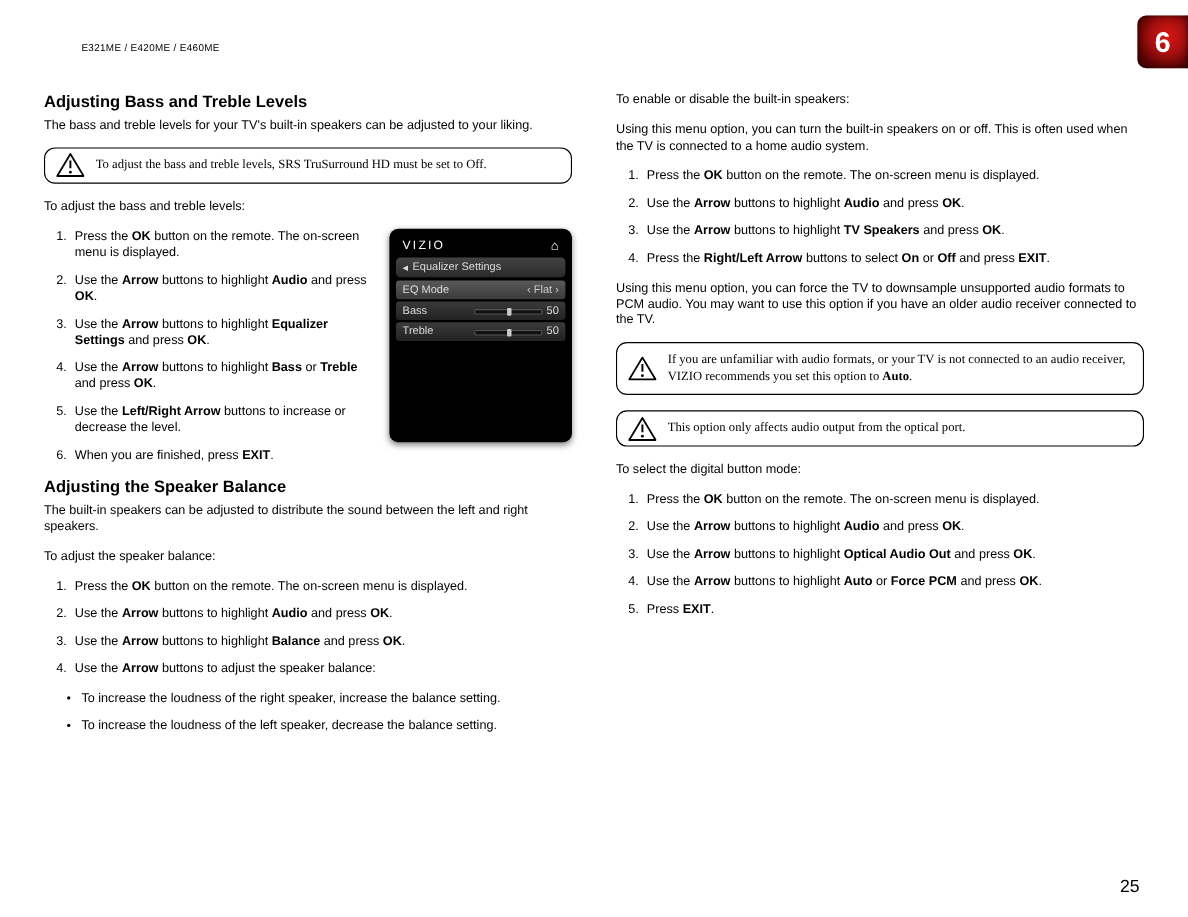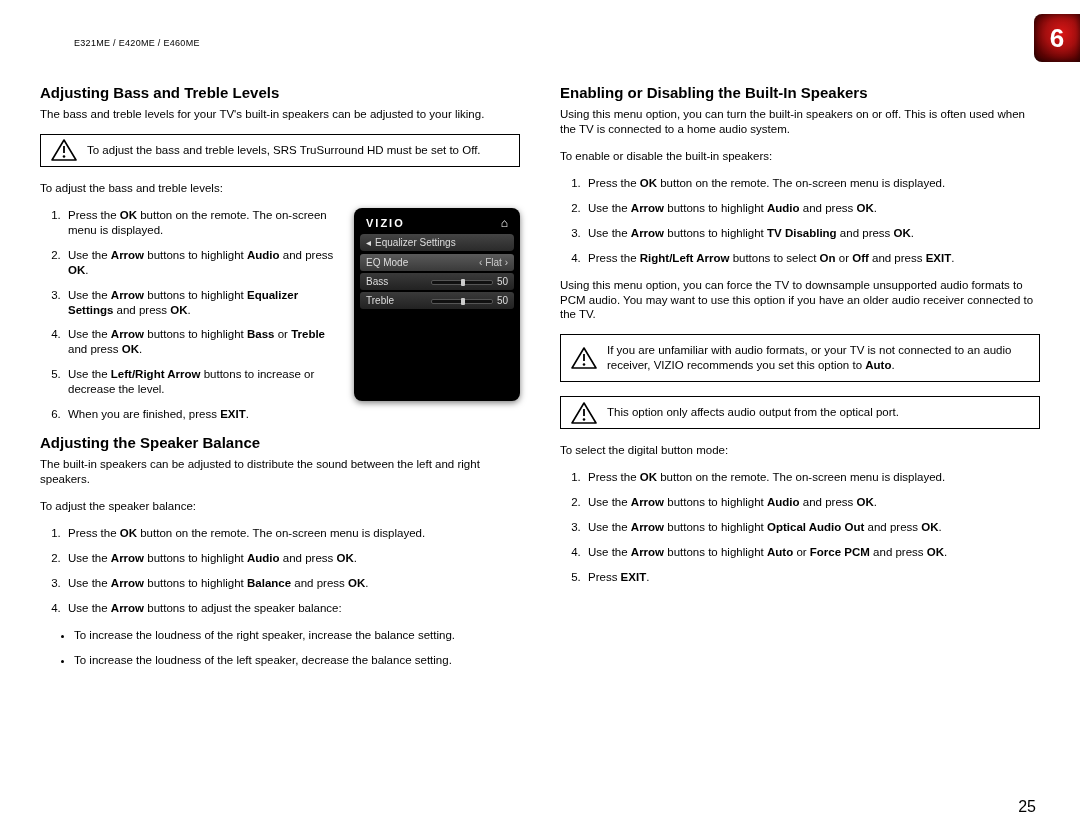--- a/index.html
+++ b/index.html
@@ -69,25 +69,26 @@
     list-style: disc;
     margin: 0 0 12px 0;
     padding-left: 34px;
   }
   ul.bullets li {
     margin-bottom: 10px;
     line-height: 1.3;
   }
   .callout {
     border: 1.5px solid #000;
-    border-radius: 0;
+    border-radius: 10px;
     padding: 8px 10px 8px 46px;
     margin: 10px 0 14px 0;
     position: relative;
     line-height: 1.3;
+    font-family: Liberation Serif, serif;
   }
   .callout .warn-icon {
     position: absolute;
     left: 10px;
     top: 50%;
     transform: translateY(-50%);
   }
   .warn-icon svg { display: block; }
 
   .left-split {
@@ -105,21 +106,21 @@
     color: #ddd;
     font-size: 10px;
     box-shadow: 0 2px 6px rgba(0,0,0,0.5);
     box-sizing: border-box;
   }
   .tv-top {
     display: flex;
     justify-content: space-between;
     align-items: center;
     padding: 2px 6px 4px 6px;
-    font-weight: bold;
+    font-weight: normal;
     letter-spacing: 2px;
     font-size: 11px;
     color: #fff;
   }
   .tv-top .home { font-size: 12px; letter-spacing: 0; }
   .tv-title {
     background: linear-gradient(#444,#2a2a2a);
     border-radius: 4px;
     padding: 3px 6px;
     margin-bottom: 3px;
@@ -244,27 +245,26 @@
       <li>Use the <b>Arrow</b> buttons to highlight <b>Balance</b> and press <b>OK</b>.</li>
       <li>Use the <b>Arrow</b> buttons to adjust the speaker balance:</li>
     </ol>
     <ul class="bullets">
       <li>To increase the loudness of the right speaker, increase the balance setting.</li>
       <li>To increase the loudness of the left speaker, decrease the balance setting.</li>
     </ul>
   </div>
 
   <div class="col">
-    <h3>Enabling or Disabling the Built-In Speakers</h3>
+    <p>To enable or disable the built-in speakers:</p>
     <p>Using this menu option, you can turn the built-in speakers on or off. This is often used when the TV is connected to a home audio system.</p>
-    <p>To enable or disable the built-in speakers:</p>
     <ol>
       <li>Press the <b>OK</b> button on the remote. The on-screen menu is displayed.</li>
       <li>Use the <b>Arrow</b> buttons to highlight <b>Audio</b> and press <b>OK</b>.</li>
-      <li>Use the <b>Arrow</b> buttons to highlight <b>TV Disabling</b> and press <b>OK</b>.</li>
+      <li>Use the <b>Arrow</b> buttons to highlight <b>TV Speakers</b> and press <b>OK</b>.</li>
       <li>Press the <b>Right/Left Arrow</b> buttons to select <b>On</b> or <b>Off</b> and press <b>EXIT</b>.</li>
     </ol>
 
     <p>Using this menu option, you can force the TV to downsample unsupported audio formats to PCM audio. You may want to use this option if you have an older audio receiver connected to the TV.</p>
 
     <div class="callout">
       <span class="warn-icon">
         <svg width="26" height="22" viewBox="0 0 26 22">
             <polygon points="13,1 25,21 1,21" fill="none" stroke="#000" stroke-width="1.6" stroke-linejoin="round"></polygon>
             <line x1="13" y1="7" x2="13" y2="14" stroke="#000" stroke-width="1.8"></line>

